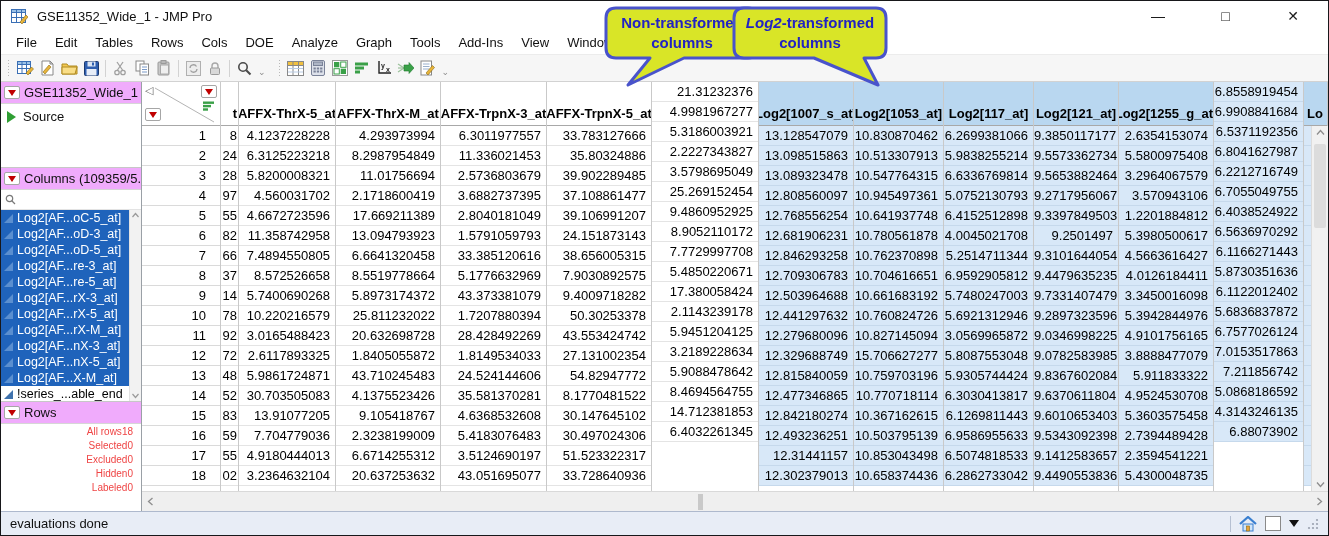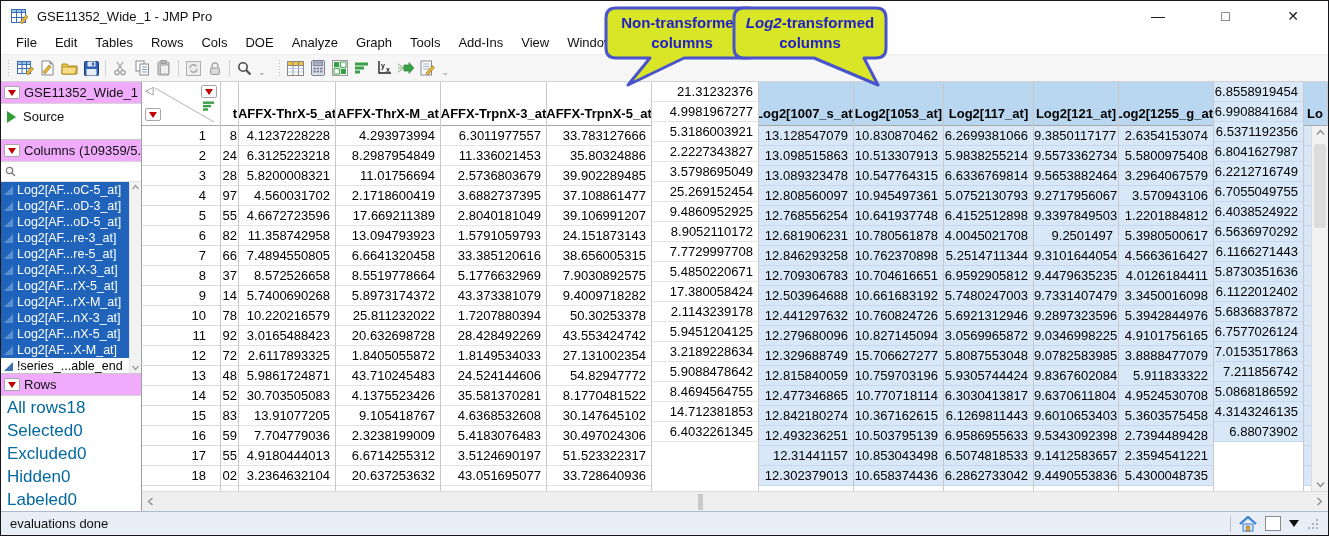--- a/index.html
+++ b/index.html
@@ -40,21 +40,21 @@
   .p-rows{flex:1;border-bottom:none}
   .search-row{height:20px;flex:none;border-bottom:1px solid #e3e3e3;display:flex;align-items:center;padding:0 4px}
   .search-row input{border:none;outline:none;flex:1;font-size:12px;min-width:10px}
   .col-list{flex:1;position:relative;overflow:hidden}
   .col-item{height:16px;display:flex;align-items:center;gap:4px;padding:0 2px 0 3px;font-size:12.5px;color:#000;background:#fff;white-space:nowrap}
   .col-item.sel{background:#1f63bb;color:#fff}
   .tri-cont{flex:none;width:0;height:0;border-left:9px solid transparent;border-bottom:9px solid #3f72ad}
   .col-item.sel .tri-cont{border-bottom-color:#5a8fd0}
   .fsq{flex:none;width:5px;height:5px;border:1px solid #e8eef8;margin-left:auto;margin-right:1px}
   .list-scroll{position:absolute;right:0;top:0;bottom:0;width:12px;background:#f2f2f2;border-left:1px solid #e2e2e2;display:flex;flex-direction:column;justify-content:space-between;align-items:center;padding:2px 0}
-  .stat-row{display:flex;justify-content:flex-start;padding:1.5px 8px 1.5px 6px;font-size:17px;color:#0369a1}
+  .stat-row{display:flex;justify-content:flex-end;padding:1.5px 8px 1.5px 6px;font-size:10px;color:#ef4444}
 
   
   .table-area{position:relative;flex:1;background:#fff;overflow:hidden}
   .grid{position:absolute;left:0;top:0;height:409px;display:flex}
   .col{flex:none;border-right:1px solid #c9c9c9;background:#fff;overflow:hidden}
   .col-header{height:44px;border-bottom:1px solid #a8a8a8;display:flex;align-items:flex-end;justify-content:center;font-weight:bold;font-size:13px;color:#000;padding-bottom:4px;white-space:nowrap;overflow:hidden}
   .col.sel .col-header{background:#b9d7f0}
   .cell{height:20px;line-height:20px;font-size:13px;color:#000;text-align:right;padding-right:5px;border-bottom:1px solid #e4e4e4;white-space:nowrap;overflow:hidden}
   .col.sel .cell{background:#d8e8f8;border-bottom-color:#c6d9ec}
   .col.rowhead .cell{padding-right:14px;border-bottom-color:#dadada}

